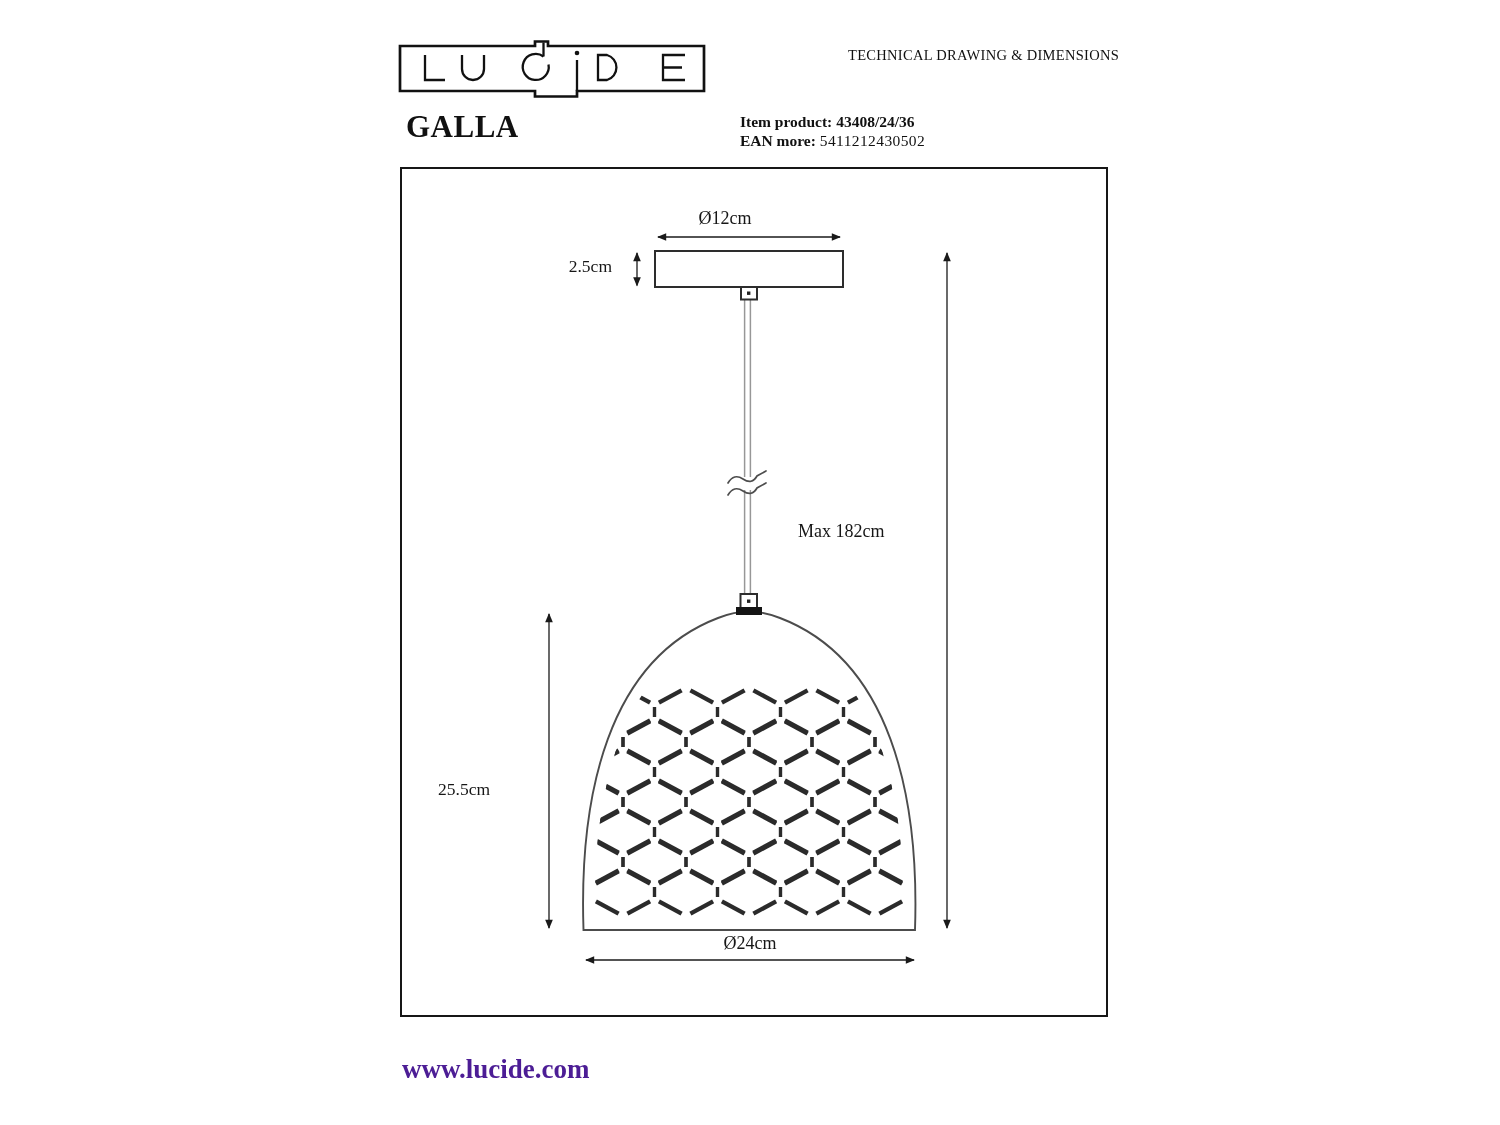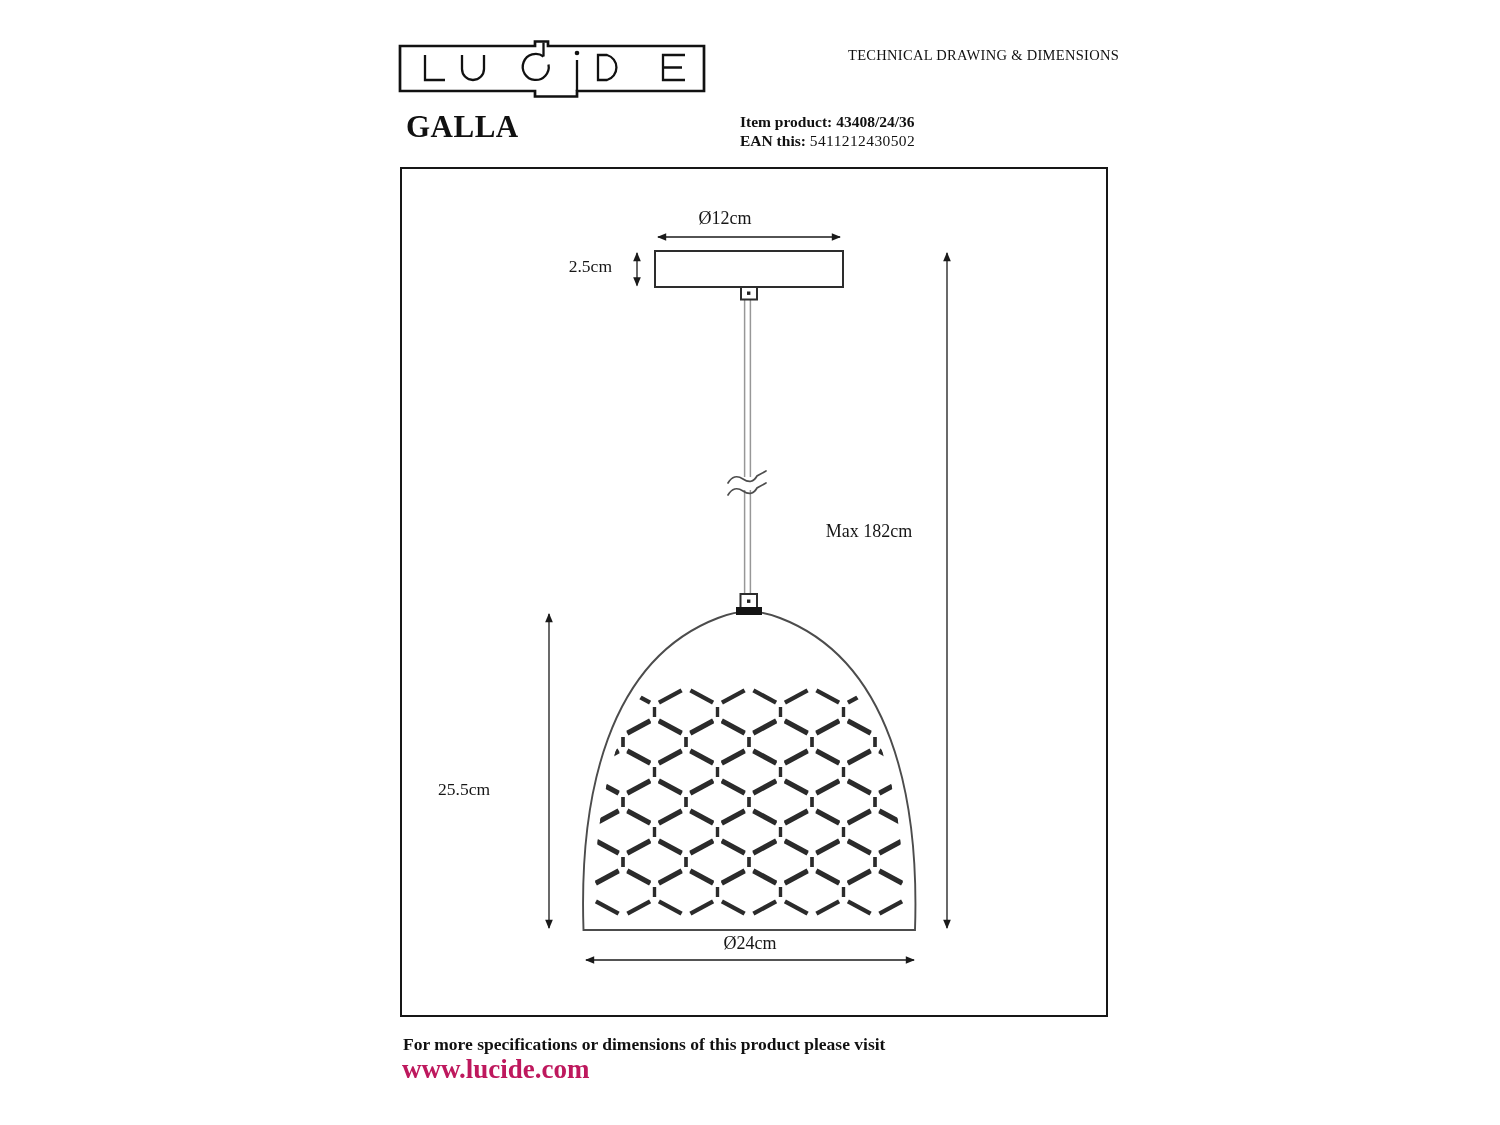--- a/index.html
+++ b/index.html
@@ -12,25 +12,25 @@
   .doc-title{left:848px;top:47px;font-size:14.5px;letter-spacing:.3px;color:#111;}
   .product-name{left:406px;top:109px;font-size:31px;font-weight:bold;letter-spacing:.5px;color:#111;}
   .codes{left:740px;top:113px;font-size:15.5px;line-height:18.5px;color:#111;}
   .codes .lbl-b{font-weight:bold;}
   .codes .val-b{font-weight:bold;}
   .codes .val-n{font-weight:normal;letter-spacing:.4px;margin-top:20px;}
   .frame{left:400px;top:167px;width:704px;height:846px;border:2px solid #161616;background:transparent;}
   .dim{position:absolute;color:#161616;}
   .dim-d12{left:640px;top:208px;width:170px;text-align:center;font-size:18px;}
   .dim-h25{left:506px;top:256px;width:106px;text-align:right;font-size:17.5px;}
-  .dim-max{left:798px;top:521px;width:142px;text-align:center;font-size:18px;}
+  .dim-max{left:798px;top:521px;width:142px;text-align:left;font-size:18px;}
   .dim-sh{left:438px;top:779px;width:105px;text-align:left;font-size:17.5px;}
   .dim-d24{left:665px;top:933px;width:170px;text-align:center;font-size:18px;}
   .foot-note{left:403px;top:1034px;font-size:17.5px;font-weight:bold;color:#111;}
-  .foot-site{left:402px;top:1054px;font-size:27px;font-weight:bold;color:#be185d;}
+  .foot-site{left:402px;top:1054px;font-size:27px;font-weight:bold;color:#4c1d95;}
   svg{display:block;}
 </style>
 </head>
 <body>
 
 <div class="page">
 
   <svg class="abs" style="left:395px;top:40px;" width="316" height="60" viewBox="0 0 316 60" aria-label="Lucide logo">
     <g fill="none" stroke="#111" stroke-width="2.7">
       <path d="M5,6 H140 V1.5 H153 V6 H309 V51 H182 V56.5 H140 V51 H5 Z"></path>
@@ -50,21 +50,21 @@
 
   <div class="abs doc-title">TECHNICAL DRAWING &amp; DIMENSIONS</div>
   <div class="abs product-name">GALLA</div>
 
   <div class="abs codes">
     <div>
       <span class="lbl-b">Item product:</span>
       <span class="val-b">43408/24/36</span>
     </div>
     <div>
-      <span class="lbl-b">EAN this:</span>
+      <span class="lbl-b">EAN more:</span>
       <span class="val-n">5411212430502</span>
     </div>
   </div>
 
   <div class="abs frame"></div>
 
   <svg class="abs" style="left:0;top:0;" width="1500" height="1125" viewBox="0 0 1500 1125">
     <defs>
       <marker id="arw" viewBox="0 0 10 10" refX="9" refY="5" markerWidth="10" markerHeight="7" orient="auto-start-reverse">
         <path d="M0,0.8 L10,5 L0,9.2 Z" fill="#1a1a1a"></path>
@@ -383,16 +383,15 @@
       <line x1="586" y1="960" x2="914" y2="960" marker-start="url(#arw)" marker-end="url(#arw)"></line>
     </g>
   </svg>
 
   <div class="dim dim-d12">Ø12cm</div>
   <div class="dim dim-h25">2.5cm</div>
   <div class="dim dim-max">Max 182cm</div>
   <div class="dim dim-sh">25.5cm</div>
   <div class="dim dim-d24">Ø24cm</div>
 
-  <div class="abs foot-note">For more specifications or dimensions of this product please visit</div>
   <div class="abs foot-site">www.lucide.com</div>
 
 </div>
 
 </body></html>

